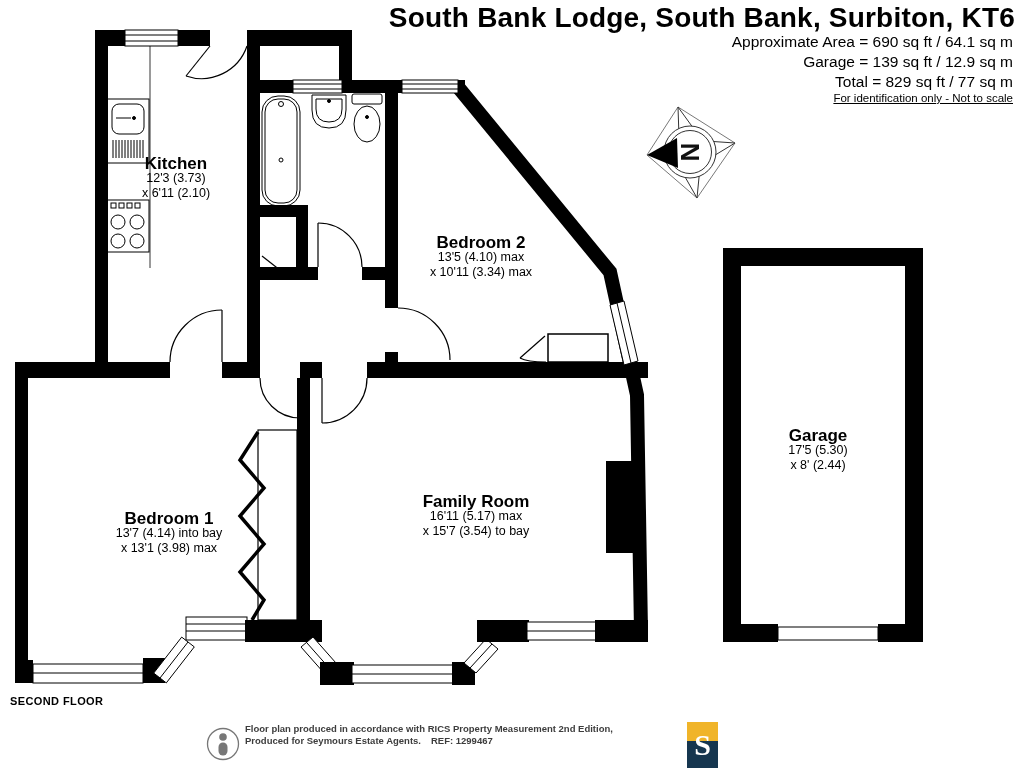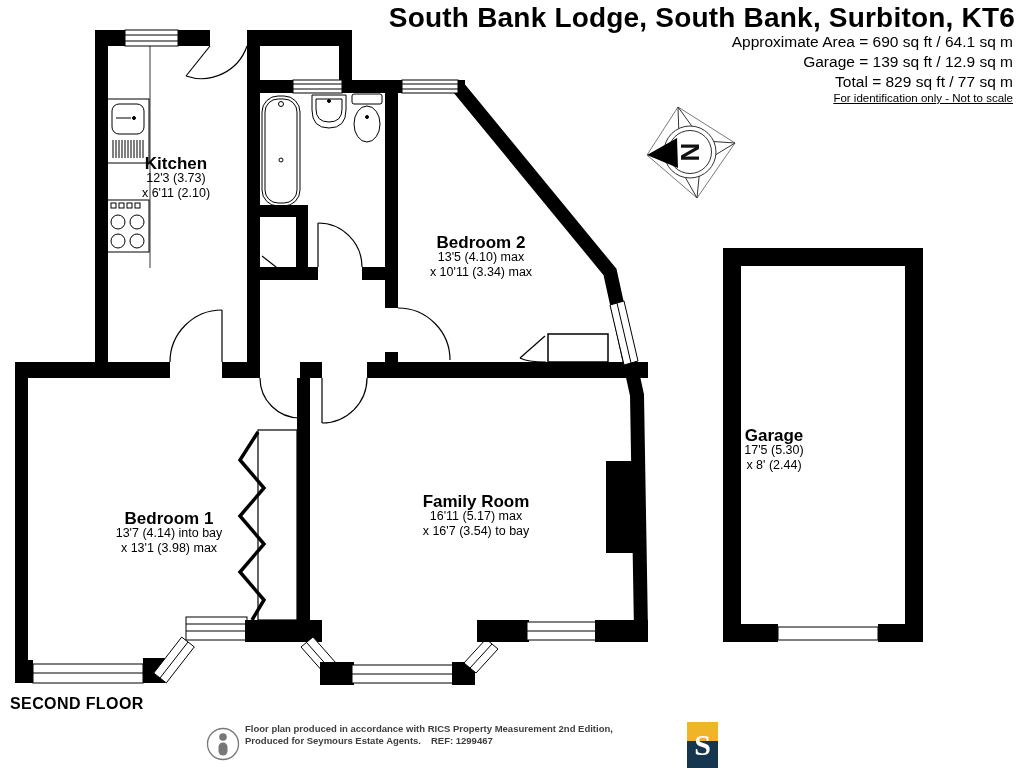--- a/index.html
+++ b/index.html
@@ -7,21 +7,21 @@
        font-family:"Liberation Sans", sans-serif;color:#000;}
   #canvas{position:absolute;left:0;top:0;width:1024px;height:768px;}
   svg{position:absolute;left:0;top:0;}
   .abs{position:absolute;}
   .title{top:2px;right:9px;font-size:28px;font-weight:bold;letter-spacing:0.2px;}
   .area-line{right:11px;font-size:15.5px;text-align:right;}
   .disclaimer{right:11px;top:92px;font-size:11.5px;text-decoration:underline;}
   .room-label{position:absolute;text-align:center;transform:translateX(-50%);
               font-size:12.5px;line-height:15px;white-space:nowrap;}
   .room-label .rname{font-weight:bold;font-size:17px;}
-  .floor-label{left:10px;top:695px;font-size:16px;font-weight:bold;letter-spacing:0.4px;}
+  .floor-label{left:10px;top:695px;font-size:11px;font-weight:bold;letter-spacing:0.4px;}
   .footer{left:245px;top:723px;font-size:9.5px;line-height:12.4px;color:#3d3d3d;}
   .footer .gap{margin-left:10px;}
   .slogo{left:687px;top:722px;width:31px;height:46px;}
   .slogo .gold{position:absolute;left:0;top:0;width:31px;height:19px;}
   .slogo .navy{position:absolute;left:0;top:19px;width:31px;height:27px;}
   .slogo .sletter{position:absolute;left:0;top:4px;width:31px;text-align:center;
      font-family:"Liberation Serif", serif;font-weight:bold;font-size:30px;color:#fff;line-height:38px;}
 </style>
 </head>
 <body>
@@ -244,23 +244,23 @@
   <div>x 10'11 (3.34) max</div>
 </div>
 <div class="room-label" style="left:147px;top:511px;margin-left:22px;">
   <div class="rname">Bedroom 1</div>
   <div>13'7 (4.14) into bay</div>
   <div>x 13'1 (3.98) max</div>
 </div>
 <div class="room-label" style="left:476px;top:494px;">
   <div class="rname">Family Room</div>
   <div>16'11 (5.17) max</div>
-  <div>x 16'7 (3.54) to bay</div>
-</div>
-<div class="room-label" style="left:774px;top:428px;">
+  <div>x 15'7 (3.54) to bay</div>
+</div>
+<div class="room-label" style="left:818px;top:428px;">
   <div class="rname">Garage</div>
   <div>17'5 (5.30)</div>
   <div>x 8' (2.44)</div>
 </div>
 
 <div class="abs floor-label">SECOND FLOOR</div>
 
 <div class="abs footer" style="color: rgb(61, 61, 61); font-weight: bold;">
   <div>Floor plan produced in accordance with RICS Property Measurement 2nd Edition,</div>
   <div><span>Produced for Seymours Estate Agents.</span><span class="gap">REF: 1299467</span></div>

